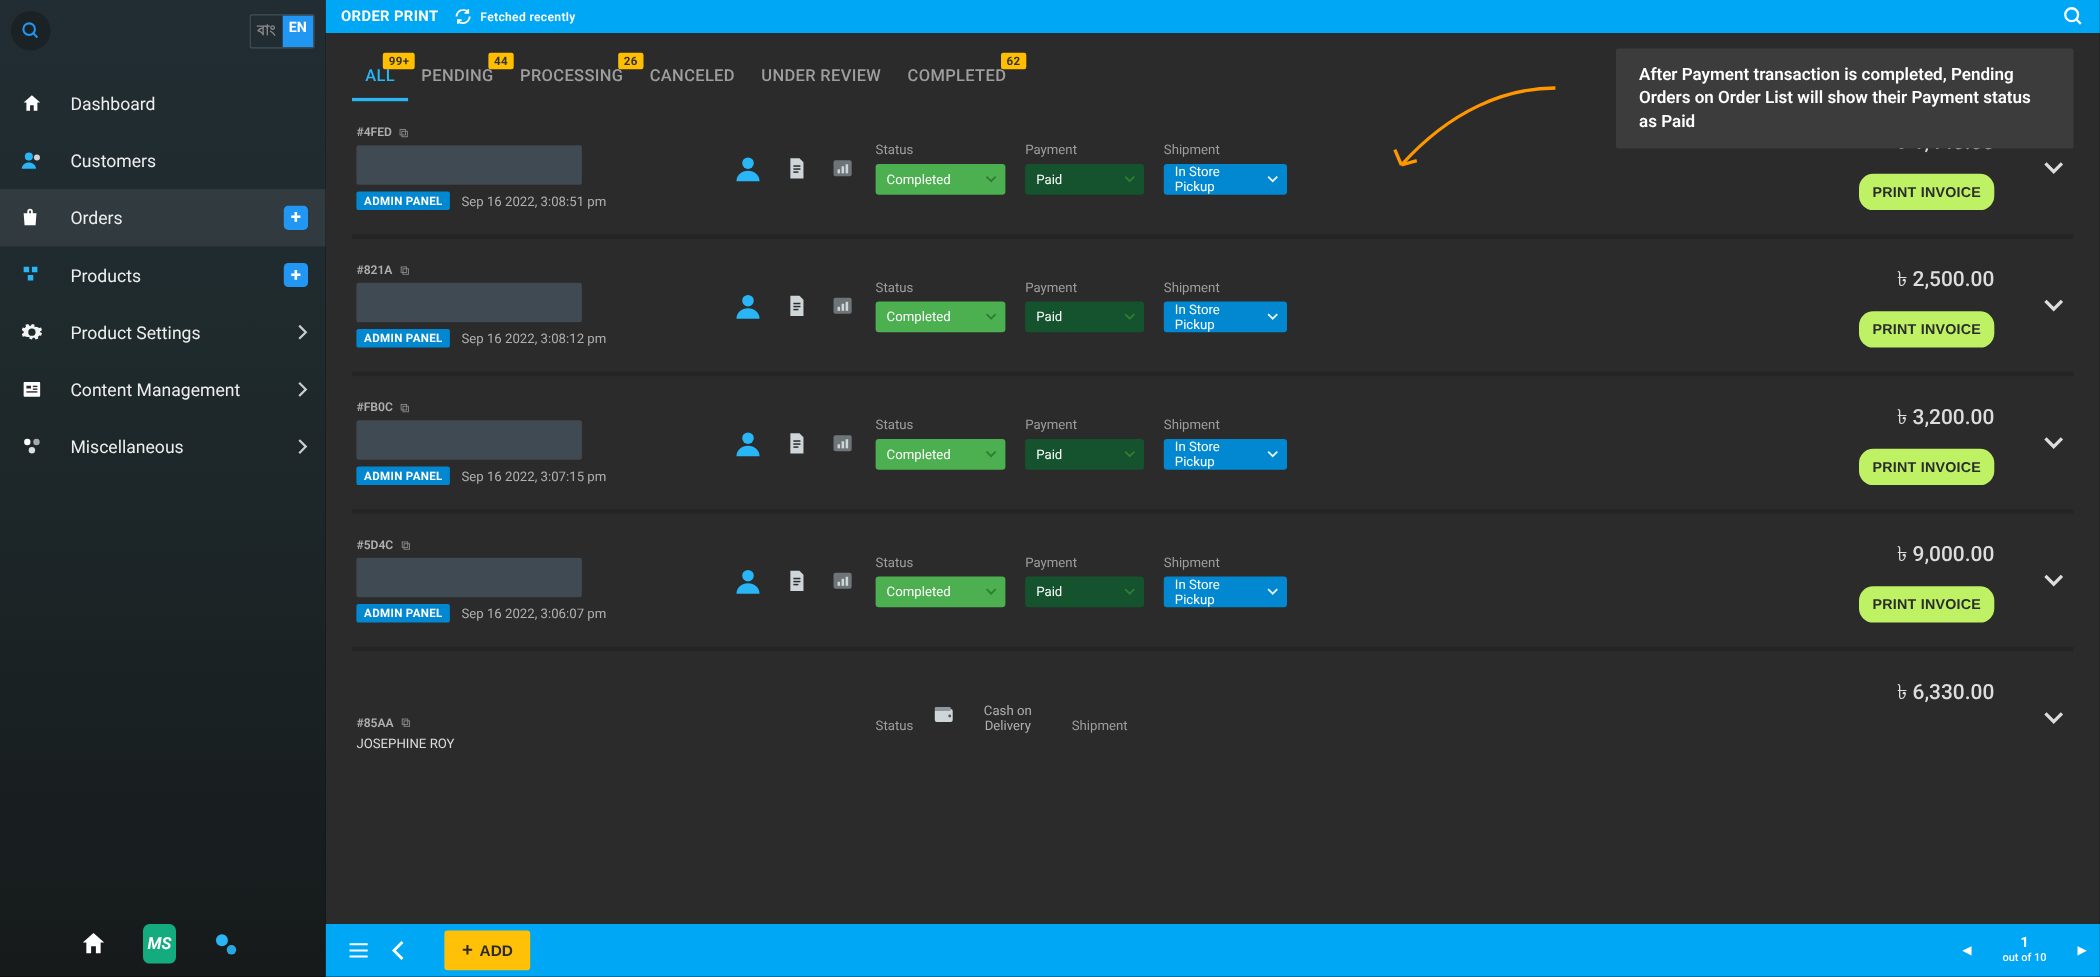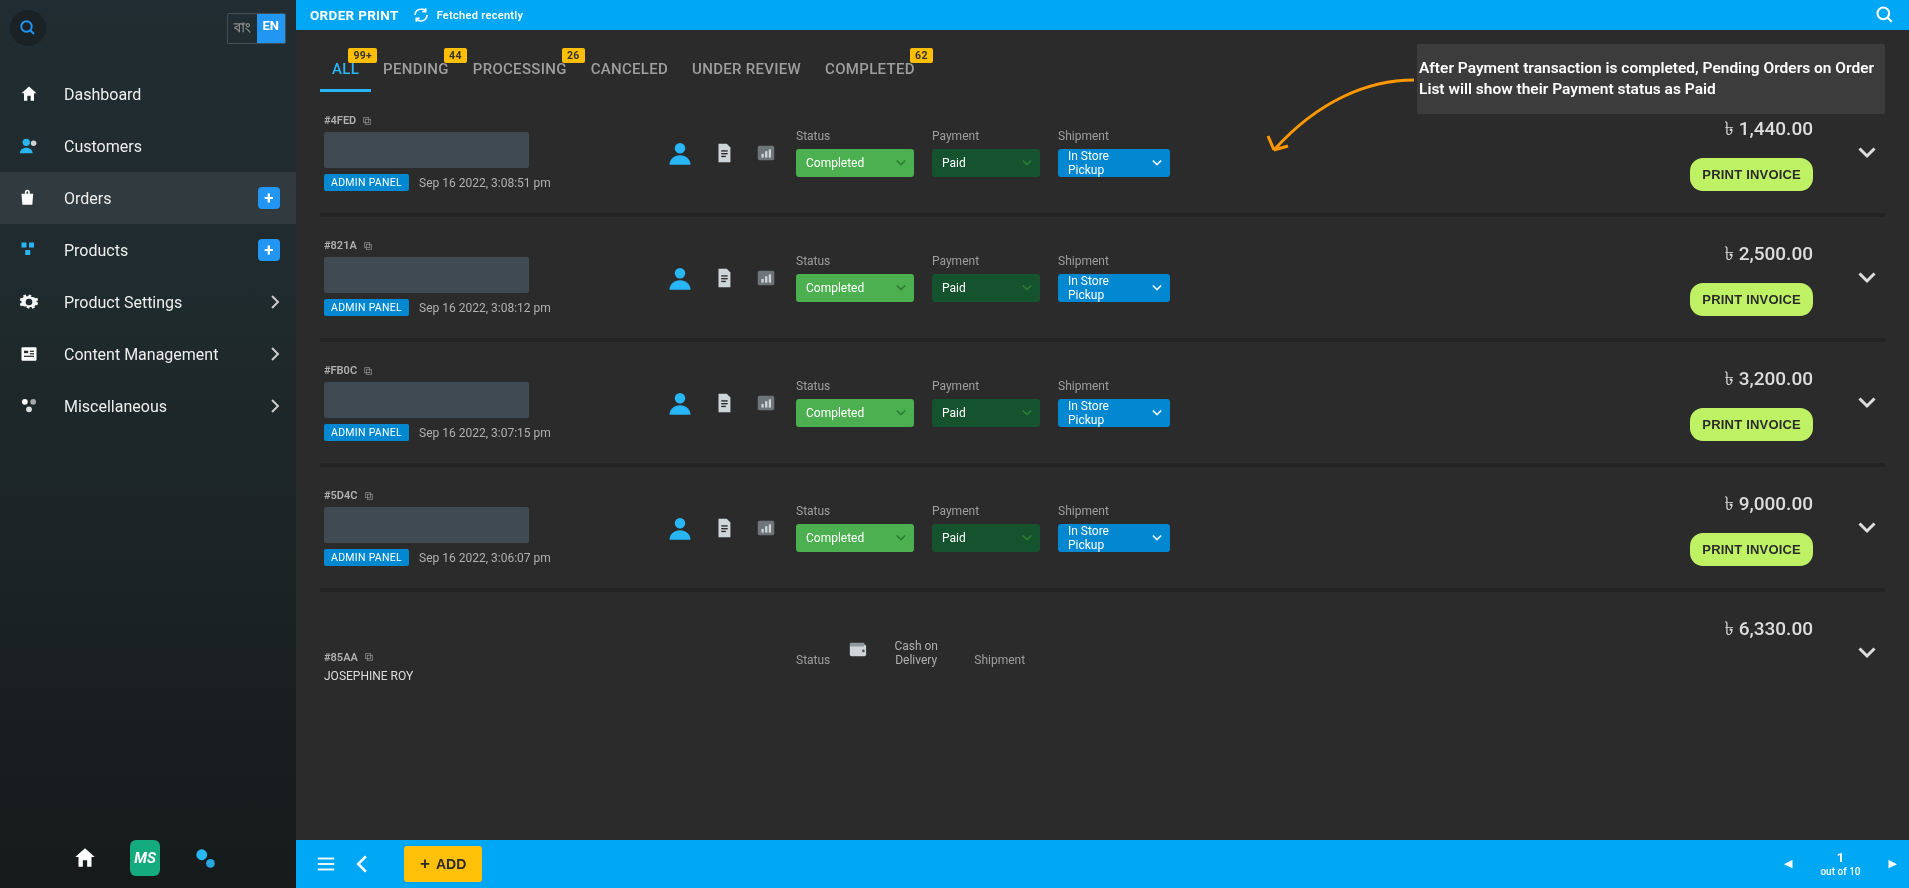--- a/index.html
+++ b/index.html
@@ -38,32 +38,32 @@
   .topbar .refresh { display:flex; align-items:center; gap:8px; font-size:11px; font-weight:600;}
   .topbar .spacer { flex:1; }
   .topbar .search-icon { cursor:pointer; }
 
   .tabs-wrap { height:62px; display:flex; align-items:flex-end; padding:0 24px; border-bottom:0; position:relative; }
   .tab { padding:16px 12px 14px; color:#9e9e9e; font-size:15px; font-weight:500; letter-spacing:.3px; position:relative; cursor:pointer; }
   .tab.active { color:#29b6f6; }
   .tab.active::after { content:""; position:absolute; left:0; right:0; bottom:0; height:3px; background:#29b6f6; }
   .tab .badge { position:absolute; top:4px; right:-6px; background:#ffbe00; color:#333; font-size:10.5px; font-weight:700; padding:1px 5px; border-radius:2px; min-width:18px; text-align:center; }
 
-  .annot { position:absolute; right:24px; top:44px; width:468px; background:#3c3c3c; color:#fff; padding:14px 2px; font-size:15.5px; font-weight:600; line-height:1.35; z-index:5; border-radius:2px; }
+  .annot { position:absolute; right:24px; top:44px; width:416px; background:#3c3c3c; color:#fff; padding:14px 21px; font-size:15.5px; font-weight:600; line-height:1.35; z-index:5; border-radius:2px; }
   .arrow-svg { position:absolute; right:490px; top:70px; width:160px; height:90px; z-index:4; pointer-events:none; }
 
   .list { flex:1; overflow-y:auto; padding:0 24px 0 24px; }
   .order { display:flex; align-items:center; gap:18px; padding:22px 4px 22px 4px; border-bottom:4px solid rgba(0,0,0,.15); }
   .order-left { width:320px; flex-shrink:0; }
   .oid { font-size:11px; color:#b0b0b0; font-weight:600; display:flex; align-items:center; gap:6px; }
   .copy-icon { font-size:10px; color:#888; }
   .cust-box { width:205px; height:36px; background:#3f4a52; margin:5px 0 6px 0; border-radius:2px; }
   .cust-name { font-size:12px; color:#ddd; margin:5px 0 6px 0; }
   .meta-row { display:flex; align-items:center; gap:10px; }
-  .admin-chip { background:#0288d1; color:#fff; font-size:10.5px; font-weight:400; padding:2px 7px; border-radius:2px; letter-spacing:.3px;}
+  .admin-chip { background:#0288d1; color:#fff; font-size:10.5px; font-weight:700; padding:2px 7px; border-radius:2px; letter-spacing:.3px;}
   .dt { font-size:12px; color:#b0b0b0; }
 
   .icons3 { display:flex; gap:18px; align-items:center; width:116px; flex-shrink:0; justify-content:flex-end;}
   .icons3 .ic { width:24px; height:24px; display:flex; align-items:center; justify-content:center; color:#9aa4aa;}
   .icons3 .ic.user { color:#29b6f6; width:28px; height:28px;}
 
   .drops { display:flex; gap:18px; flex-shrink:0; }
   .drop-col { display:flex; flex-direction:column; gap:6px; }
   .drop-label { font-size:12px; color:#9e9e9e; }
   .drop { position:relative; width:118px; height:28px; border-radius:3px; display:flex; align-items:center; padding:0 28px 0 10px; font-size:12px; color:#fff; cursor:pointer;}

